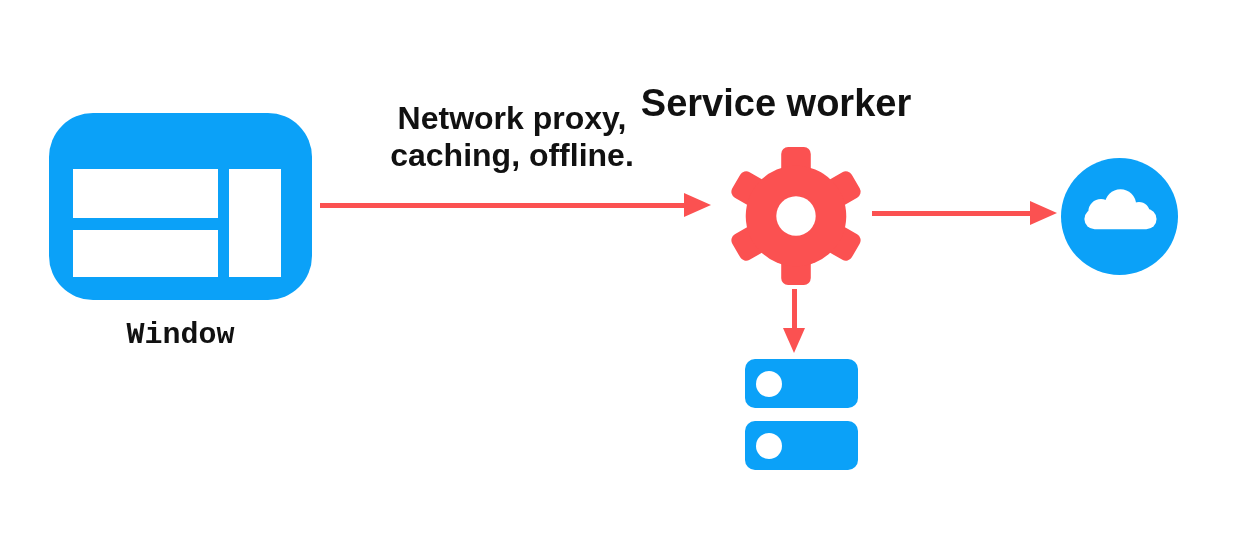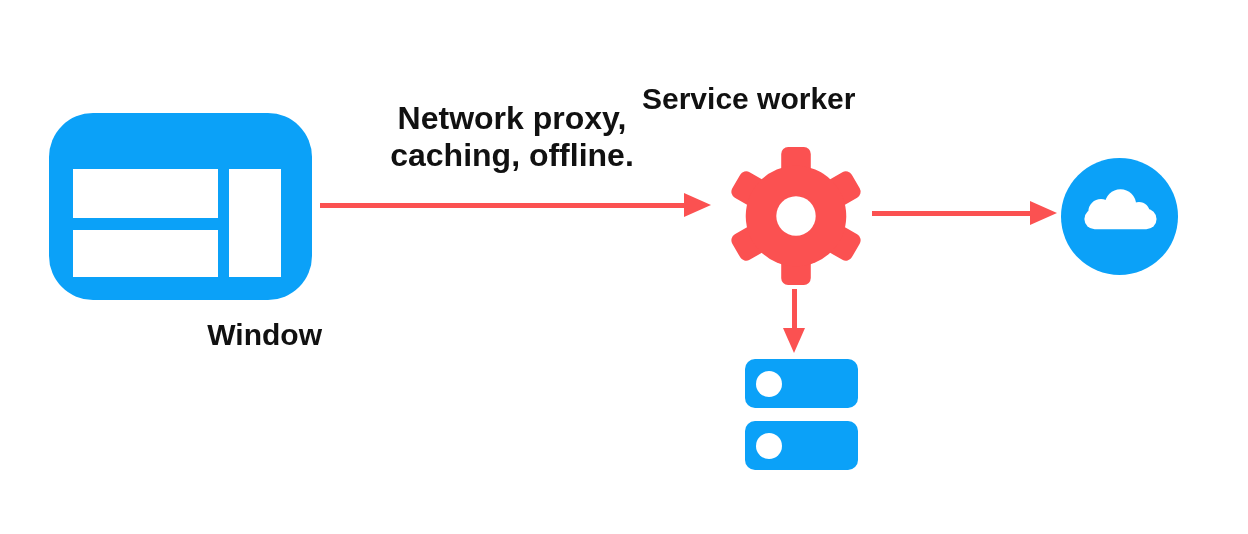--- a/index.html
+++ b/index.html
@@ -35,22 +35,22 @@
   .window-icon .win-bar2 {
     position: absolute; left: 24px; top: 117px;
     width: 145px; height: 47px; background: #fff;
   }
   .window-icon .win-vbar {
     position: absolute; left: 180px; top: 56px;
     width: 52px; height: 108px; background: #fff;
   }
   .window-label {
     left: 39px; top: 318px; width: 283px;
-    text-align: right;
-    font-size: 30px; font-weight: 700;
+    text-align: center;
+    font-size: 30px; font-weight: 700; font-family: Liberation Mono, monospace;
   }
 
   
   .edge-label {
     left: 327px; top: 100px; width: 370px;
     text-align: center;
     font-size: 32px; font-weight: 700;
     line-height: 37px;
     white-space: pre-line;
   }
@@ -72,23 +72,23 @@
   }
   .a1-line { left: 320px; top: 203px; width: 364px; }
   .a1-head { left: 684px; top: 193px; }
   .a2-line { left: 872px; top: 211px; width: 159px; }
   .a2-head { left: 1030px; top: 201px; }
   .a3-line { left: 792px; top: 289px; height: 40px; }
   .a3-head { left: 783px; top: 328px; }
 
   
   .sw-label {
-    left: 642px; top: 82px; width: 300px;
-    text-align: left;
-    font-size: 30px; font-weight: 700;
+    left: 626px; top: 82px; width: 300px;
+    text-align: center;
+    font-size: 38px; font-weight: 700;
   }
   .gear-svg { left: 727px; top: 147px; }
 
   
   .cloud-svg { left: 1061px; top: 158px; }
 
   
   .db-disk {
     width: 113px; height: 49px;
     background: var(--accent-blue);

